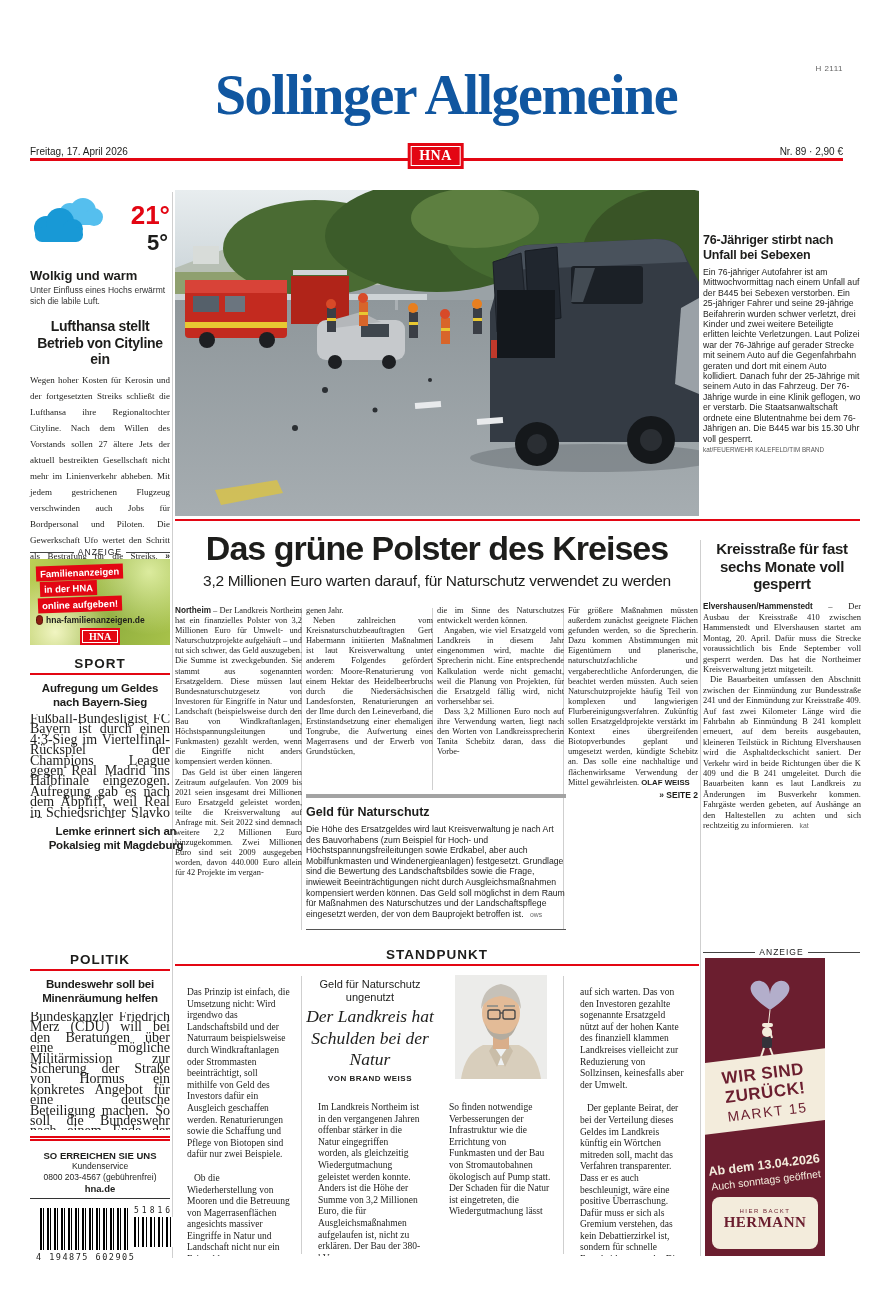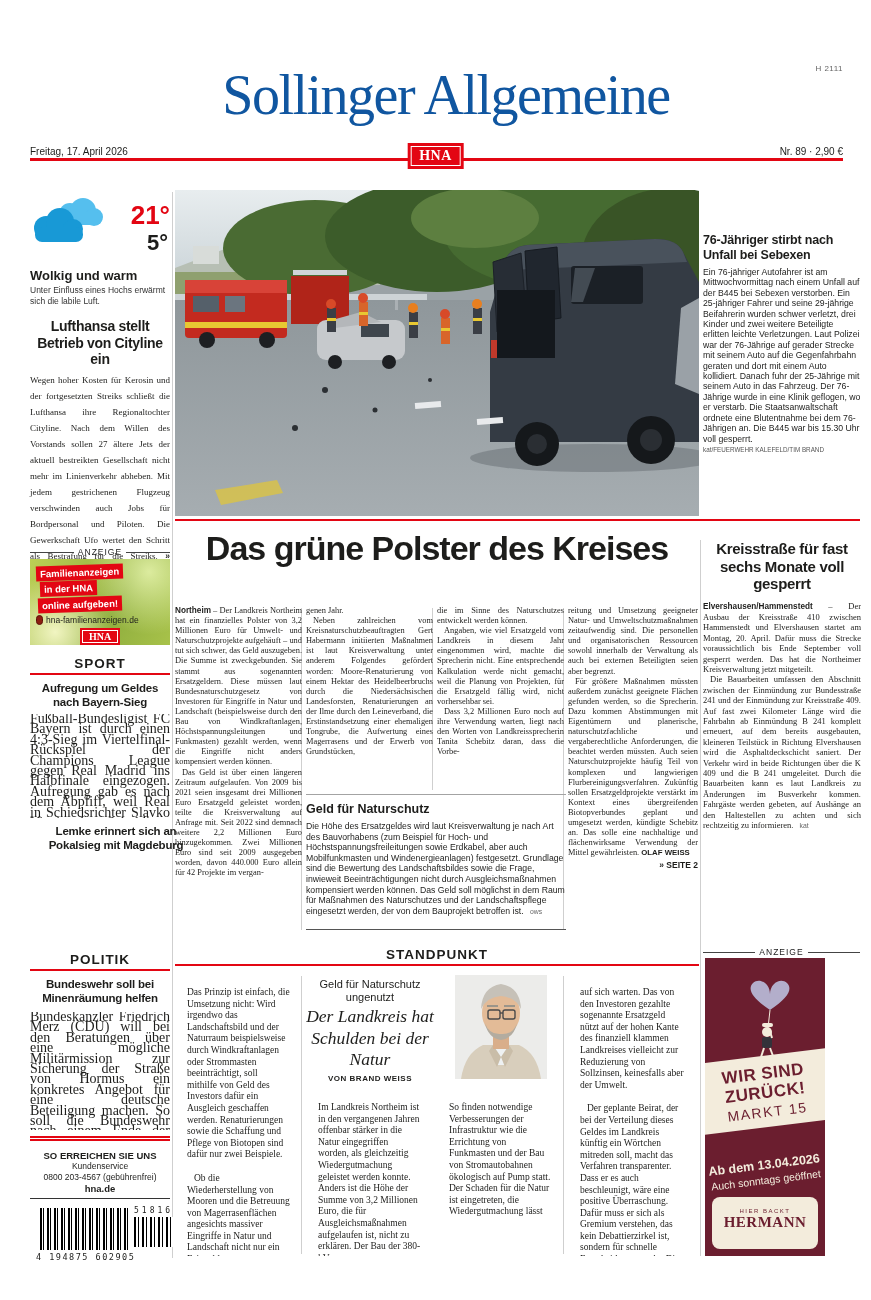--- a/index.html
+++ b/index.html
@@ -4,21 +4,21 @@
 <style>
   * { margin:0; padding:0; box-sizing:border-box; }
   html,body { background:#e9e9e9; }
   #page { position:relative; width:871px; height:1300px; margin:0 auto; background:#fff;
           font-family:"Liberation Serif", serif; color:#1d1d1b; overflow:hidden; }
   .abs { position:absolute; }
 
   
   #h-number { right:28px; top:64px; font-family:"Liberation Sans",sans-serif; font-size:8px; color:#666; letter-spacing:.5px; }
   #masthead-title { left:0; top:56px; width:871px; text-align:center; font-family:"Liberation Serif",serif;
-    font-weight:normal; font-size:56px; line-height:78px; letter-spacing:-1.5px; color:#1056a0;padding-left:21px; }
+    font-weight:bold; font-size:56px; line-height:78px; letter-spacing:-1.5px; color:#1056a0;padding-left:21px; }
   #dateline-left { left:30px; top:146px; font-family:"Liberation Sans",sans-serif; font-size:10px; }
   #dateline-right { right:28px; top:146px; font-family:"Liberation Sans",sans-serif; font-size:10px; }
   #top-rule { left:30px; top:158px; width:813px; height:3px; background:#e30613; }
   #hna-box { left:50%; top:143px; transform:translateX(-50%); background:#e30613; padding:3px; }
   #hna-box .inner { border:1px solid #fff; padding:1px 8px; color:#fff; font-family:"Liberation Serif",serif;
     font-weight:bold; font-size:14px; letter-spacing:.5px; }
 
   
   .vr { position:absolute; width:1px; background:#cfcfcf; }
 
@@ -53,21 +53,21 @@
   .news-col p { margin:0; }
   .news-col p + p { text-indent:7px; }
   .lead-in { font-family:"Liberation Sans",sans-serif; font-weight:bold; font-size:8.2px; }
   #mc1 { left:175px; top:606px; height:326px; }
   #mc2 { left:306px; top:606px; height:186px; }
   #mc3 { left:437px; top:606px; height:186px; }
   #mc4 { left:568px; top:606px; width:130px; height:326px; }
   .byline-inline { font-family:"Liberation Sans",sans-serif; font-weight:bold; font-size:7.8px; }
   .seite-ref { text-align:right; font-family:"Liberation Sans",sans-serif; font-weight:bold; font-size:8.5px; margin-top:2px; }
 
-  #infobox { left:306px; top:794px; width:260px; height:136px; border-top:1px solid #a3a3a3; border-bottom:1px solid #555; padding-top:7px; }
+  #infobox { left:306px; top:794px; width:260px; height:136px; border-top:4px solid #a3a3a3; border-bottom:1px solid #555; padding-top:7px; }
   .ib-title { font-family:"Liberation Sans",sans-serif; font-weight:bold; font-size:12.5px; margin-bottom:5px; }
   .ib-body  { font-family:"Liberation Sans",sans-serif; font-size:8.7px; line-height:10.6px; }
   .credit-inline { font-family:"Liberation Sans",sans-serif; font-size:6.8px; color:#666; margin-left:4px; }
 
   
   #roadwork { left:703px; top:540px; width:158px; }
   .rw-title { text-align:center; font-family:"Liberation Sans",sans-serif; font-weight:bold; font-size:15px; line-height:17.5px; letter-spacing:-.3px; }
   .rw-body { margin-top:8px; font-size:8.5px; line-height:10.4px; text-align:justify; hyphens:auto; }
   .rw-body p { margin:0; } .rw-body p + p { text-indent:7px; }
 
@@ -86,21 +86,21 @@
   #family-ad { left:30px; top:559px; width:140px; height:86px; overflow:hidden; padding:5px 6px;
     background:
       radial-gradient(circle at 18% 85%, rgba(255,255,215,.85), transparent 42%),
       radial-gradient(circle at 85% 15%, rgba(244,255,190,.75), transparent 45%),
       linear-gradient(120deg,#bccf55,#8fae3e 60%,#a8c24a); }
   .ribbon-row { line-height:13px; }
   .ribbon { display:inline-block; background:#e30613; color:#fff; font-family:"Liberation Sans",sans-serif;
     font-weight:bold; font-size:9.5px; padding:1px 4px; transform:rotate(-2deg); }
   .fa-url { margin-top:3px; display:flex; align-items:center; gap:3px; }
   .mouse-icon { width:7px; height:10px; background:#8c1d10; border-radius:4px; border:1px solid #5d1109; }
-  .fa-url span { font-family:"Liberation Sans",sans-serif; font-weight:normal; font-size:8.5px; color:#1d1d1b; }
+  .fa-url span { font-family:"Liberation Sans",sans-serif; font-weight:bold; font-size:8.5px; color:#1d1d1b; }
   .fa-logo { margin:3px auto 0; width:max-content; background:#e30613; padding:2px; }
   .fa-logo .inner { border:1px solid #fff; padding:0 6px; color:#fff; font-family:"Liberation Serif",serif; font-weight:bold; font-size:10px; }
 
   
   #politik-end-rule { left:30px; top:1136px; width:140px; height:5px; border-top:2px solid #e30613; border-bottom:2px solid #e30613; }
   #contact { left:30px; top:1150px; width:140px; text-align:center; font-family:"Liberation Sans",sans-serif; }
   #contact .c1 { font-weight:bold; font-size:9.5px; }
   #contact .c2, #contact .c3 { font-size:8.5px; line-height:11px; }
   #contact .c4 { font-weight:bold; font-size:9.5px; }
   #contact-rule { left:30px; top:1198px; width:140px; height:1px; background:#333; }
@@ -279,38 +279,38 @@
   </div>
   <div class="abs" id="photo-rule"></div>
 
   <div class="abs" id="accident">
     <div class="acc-title">76-Jähriger stirbt nach Unfall bei Sebexen</div>
     <div class="acc-body">Ein 76-jähriger Autofahrer ist am Mittwochvormittag nach einem Unfall auf der B445 bei Sebexen verstorben. Ein 25-jähriger Fahrer und seine 29-jährige Beifahrerin wurden schwer verletzt, drei Kinder und zwei weitere Beteiligte erlitten leichte Verletzungen. Laut Polizei war der 76-Jährige auf gerader Strecke mit seinem Auto auf die Gegenfahrbahn geraten und dort mit einem Auto kollidiert. Danach fuhr der 25-Jährige mit seinem Auto in das Fahrzeug. Der 76-Jährige wurde in eine Klinik geflogen, wo er verstarb. Die Staatsanwaltschaft ordnete eine Blutentnahme bei dem 76-Jährigen an. Die B445 war bis 15.30 Uhr voll gesperrt.</div>
     <div class="acc-credit">kat/FEUERWEHR KALEFELD/TIM BRAND</div>
   </div>
 
   <div class="abs" id="main-headline">Das grüne Polster des Kreises</div>
+  <div class="abs" id="main-subhead">3,2 Millionen Euro warten darauf, für Naturschutz verwendet zu werden</div>
 
   <div class="news-col" id="mc1">
     <p>
       <span class="lead-in">Northeim</span><span> – Der Landkreis Northeim hat ein finanzielles Polster von 3,2 Millionen Euro für Umwelt- und Naturschutzprojekte aufgehäuft – und tut sich schwer, das Geld auszugeben. Die Summe ist zweckgebunden. Sie stammt aus sogenannten Ersatzgeldern. Diese müssen laut Bundesnaturschutzgesetz von Investoren für Eingriffe in Natur und Landschaft (beispielsweise durch den Bau von Windkraftanlagen, Höchstspannungsleitungen und Funkmasten) gezahlt werden, wenn die Eingriffe nicht anders kompensiert werden können.</span>
     </p>
     <p>Das Geld ist über einen längeren Zeitraum aufgelaufen. Von 2009 bis 2021 seien insgesamt drei Millionen Euro Ersatzgeld geleistet worden, teilte die Kreisverwaltung auf Anfrage mit. Seit 2022 sind demnach weitere 2,2 Millionen Euro hinzugekommen. Zwei Millionen Euro sind seit 2009 ausgegeben worden, davon 440.000 Euro allein für 42 Projekte im vergan-</p>
   </div>
   <div class="news-col" id="mc2">
     <p>genen Jahr.</p>
     <p>Neben zahlreichen vom Kreisnaturschutzbeauftragten Gert Habermann initiierten Maßnahmen ist laut Kreisverwaltung unter anderem Folgendes gefördert worden: Moore-Renaturierung von einem Hektar des Heidelbeerbruchs durch die Niedersächsischen Landesforsten, Renaturierungen an der Ilme durch den Leineverband, die Erstinstandsetzung einer ehemaligen Tongrube, die Aufwertung eines Magerrasens und der Erwerb von Grundstücken,</p>
   </div>
   <div class="news-col" id="mc3">
     <p>die im Sinne des Naturschutzes entwickelt werden können.</p>
     <p>Angaben, wie viel Ersatzgeld vom Landkreis in diesem Jahr eingenommen wird, machte die Sprecherin nicht. Eine entsprechende Kalkulation werde nicht gemacht, weil die Planung von Projekten, für die Ersatzgeld fällig wird, nicht vorhersehbar sei.</p>
     <p>Dass 3,2 Millionen Euro noch auf ihre Verwendung warten, liegt nach den Worten von Landkreissprecherin Tanita Schebitz daran, dass die Vorbe-</p>
   </div>
   <div class="news-col" id="mc4">
-    <p>reitung und Umsetzung geeigneter Natur- und Umweltschutzmaßnahmen zeitaufwendig sind. Die personellen und organisatorischen Ressourcen sowohl innerhalb der Verwaltung als auch bei externen Beteiligten seien aber begrenzt.</p>
     <p>
       <span>Für größere Maßnahmen müssten außerdem zunächst geeignete Flächen gefunden werden, so die Sprecherin. Dazu kommen Abstimmungen mit Eigentümern und planerische, naturschutzfachliche und vergaberechtliche Anforderungen, die beachtet werden müssten. Auch seien Naturschutzprojekte häufig Teil von komplexen und langwierigen Flurbereinigungsverfahren. Zukünftig sollen Ersatzgeldprojekte verstärkt im Kontext eines übergreifenden Biotopverbundes geplant und umgesetzt werden, kündigte Schebitz an. Das solle eine nachhaltige und flächenwirksame Verwendung der Mittel gewährleisten.</span>
       <span class="byline-inline">OLAF WEISS</span>
     </p>
     <div class="seite-ref">» SEITE 2</div>
   </div>
 
   <div class="abs" id="infobox">
     <div class="ib-title">Geld für Naturschutz</div>
     <div class="ib-body">

